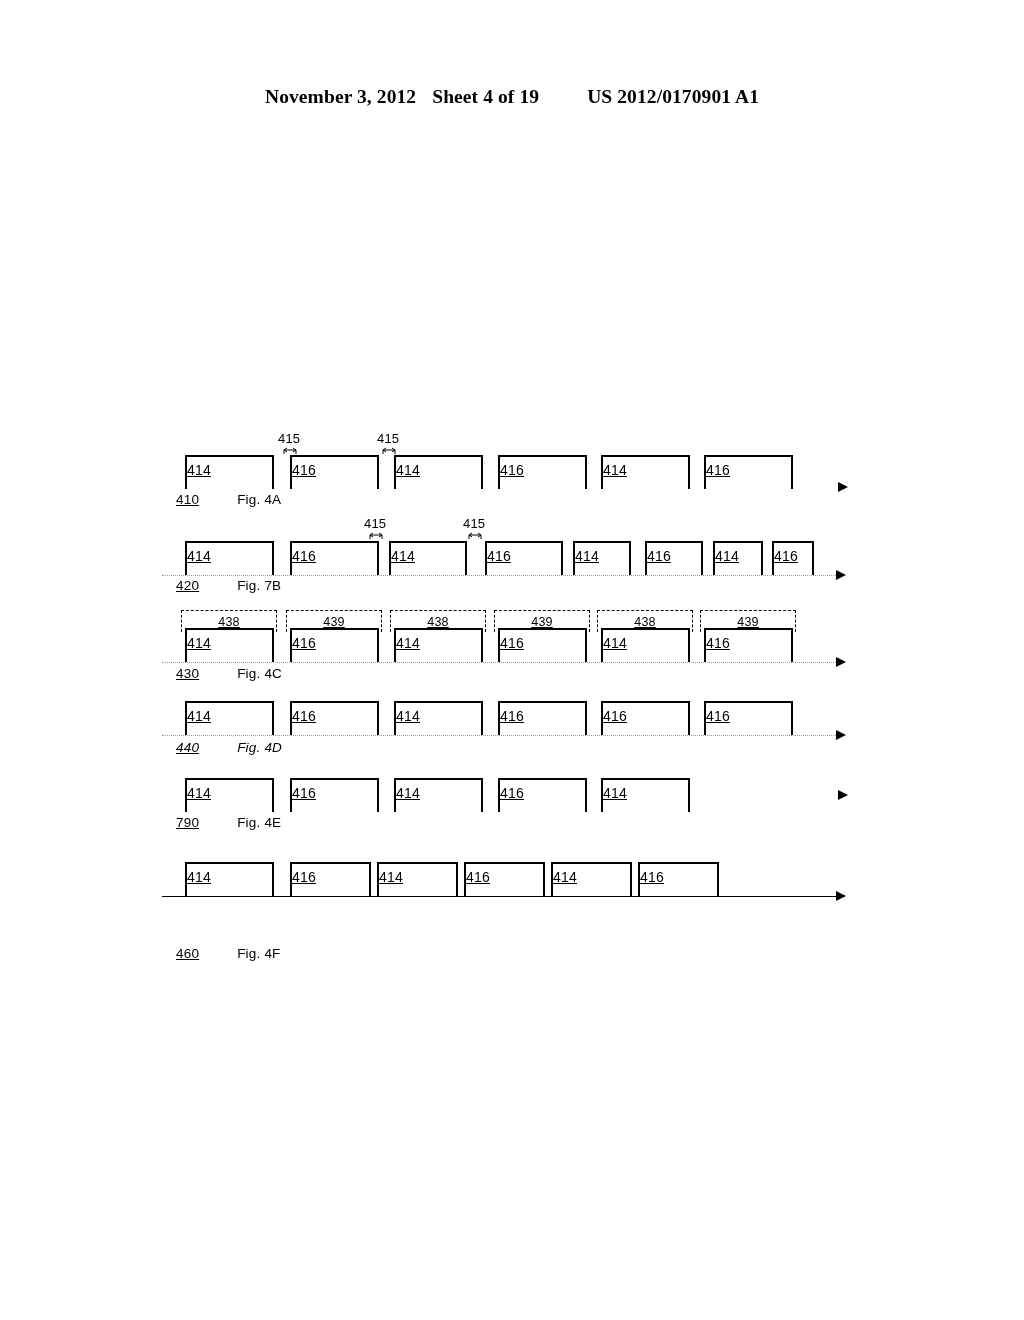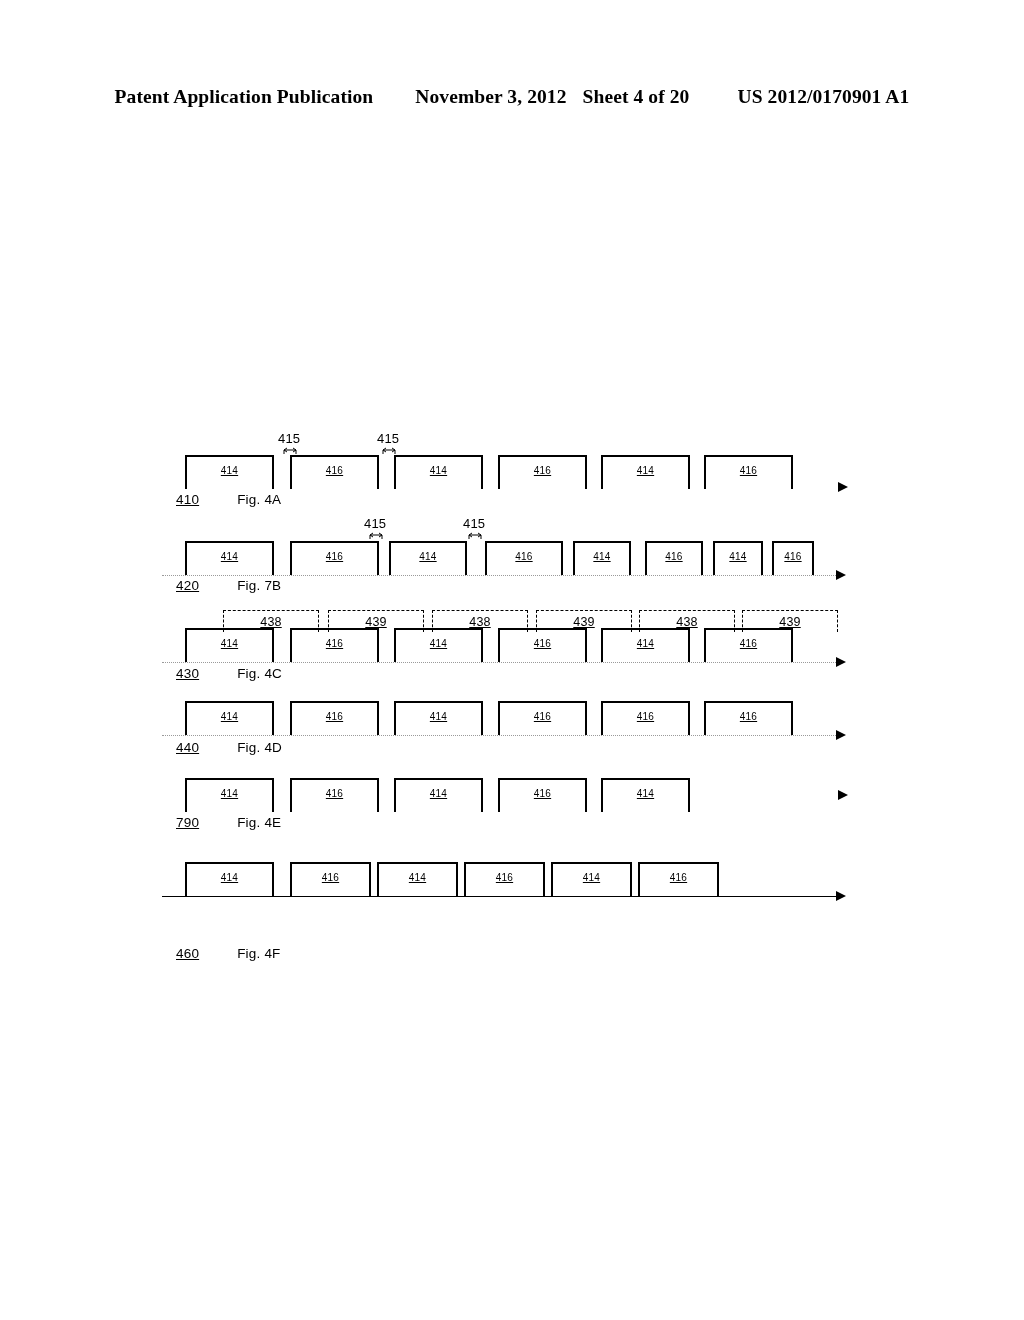--- a/index.html
+++ b/index.html
@@ -58,36 +58,35 @@
     border-right: 2px solid #000;
     border-top: 2px solid #000;
     border-bottom: none;
     background: transparent;
   }
   .pulse > .plabel {
     position: absolute;
     left: 0;
     right: 0;
     top: 7px;
-    text-align: center;
+    text-align: left;
     font-family: "Liberation Sans", sans-serif;
-    font-size: 10px;
+    font-size: 14px;
     line-height: 13px;
     text-decoration: underline;
     letter-spacing: 0.2px;
   }
 
   
   .pulse-dashed {
     position: absolute;
     box-sizing: border-box;
     border: 1.6px dashed #000;
     border-bottom: none;
     background: transparent;
-    margin-left: 42px;
   }
   .pulse-dashed > .plabel {
     position: absolute;
     left: 0;
     right: 0;
     top: 5px;
     text-align: center;
     font-family: "Liberation Sans", sans-serif;
     font-size: 12.5px;
     line-height: 13px;
@@ -148,23 +147,22 @@
     transform: translateX(-50%);
     width: 12px;
     height: 9px;
   }
   .callout .lead svg { display: block; }
 </style>
 </head>
 <body>
 
 <div id="page-header">
-  <span class="hdr-pub">Patent Application Publication</span>
   <span class="hdr-date">November 3, 2012</span>
-  <span class="hdr-sheet">Sheet 4 of 20</span>
+  <span class="hdr-sheet">Sheet 4 of 19</span>
   <span class="hdr-num">US 2012/0170901 A1</span>
 </div>
 
 <div id="drawing">
     <div class="figure-block" style="top: 0px;">
       <div class="axis-arrow" style="left: 838px; top: 482px;"></div>
       <div class="pulse" style="left: 185px; width: 89px; top: 455px; height: 34px;">
         <span class="plabel">414</span>
       </div>
       <div class="pulse" style="left: 290px; width: 89px; top: 455px; height: 34px;">
@@ -296,21 +294,21 @@
       </div>
       <div class="pulse" style="left: 498px; width: 89px; top: 701px; height: 34px;">
         <span class="plabel">416</span>
       </div>
       <div class="pulse" style="left: 601px; width: 89px; top: 701px; height: 34px;">
         <span class="plabel">416</span>
       </div>
       <div class="pulse" style="left: 704px; width: 89px; top: 701px; height: 34px;">
         <span class="plabel">416</span>
       </div>
-      <div class="fig-caption" style="top: 740px; left: 176px;"><span class="refnum">440</span><span class="figname">Fig. 4D</span></div>
+      <div class="fig-caption" style="top: 740px; left: 176px; font-style: italic;"><span class="refnum">440</span><span class="figname">Fig. 4D</span></div>
     </div>
     <div class="figure-block" style="top: 0px;">
       <div class="axis-arrow" style="left: 838px; top: 790px;"></div>
       <div class="pulse" style="left: 185px; width: 89px; top: 778px; height: 34px;">
         <span class="plabel">414</span>
       </div>
       <div class="pulse" style="left: 290px; width: 89px; top: 778px; height: 34px;">
         <span class="plabel">416</span>
       </div>
       <div class="pulse" style="left: 394px; width: 89px; top: 778px; height: 34px;">

